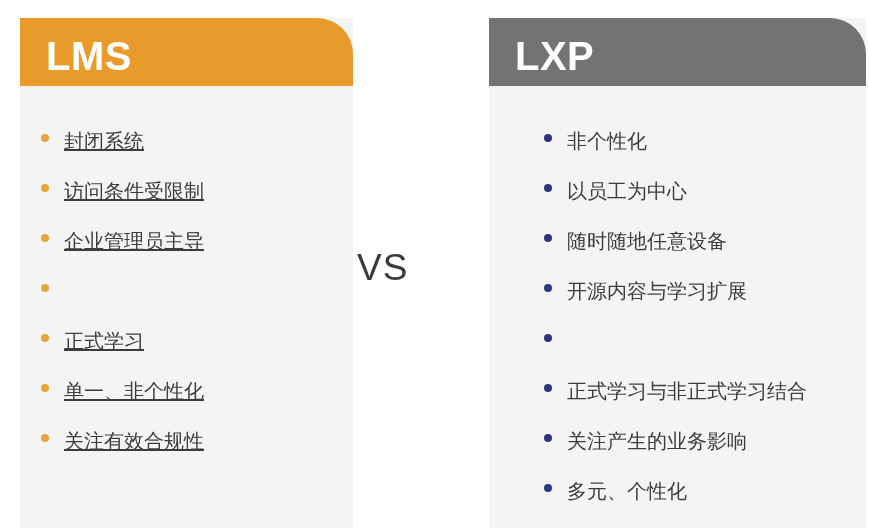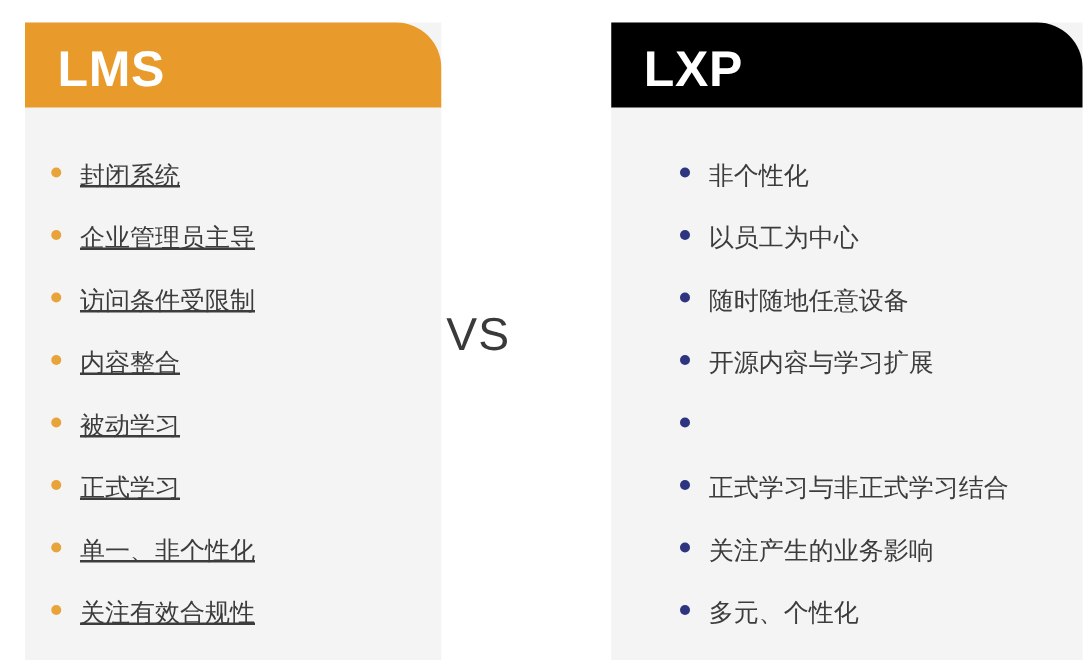--- a/index.html
+++ b/index.html
@@ -39,21 +39,21 @@
     font-weight:bold;
     color:#ffffff;
     letter-spacing:0.5px;
     line-height:52px;
   }
 
   #card-lms { left:12px; width:333px; }
   #card-lms .card-header { background:#e89b2a; }
 
   #card-lxp { left:481px; width:377px; }
-  #card-lxp .card-header { background:#000000; }
+  #card-lxp .card-header { background:#737373; }
 
   
   .bullet-list {
     position:absolute;
     left:0;
     top:68px;
     width:100%;
     list-style:none;
     padding-top:26px;
   }
@@ -103,33 +103,28 @@
     <div class="card-header">
       <div class="card-title">LMS</div>
     </div>
     <ul class="bullet-list">
       <li class="bullet-item">
         <span class="bullet-dot"></span>
         <span class="bullet-text">封闭系统</span>
       </li>
       <li class="bullet-item">
         <span class="bullet-dot"></span>
+        <span class="bullet-text">访问条件受限制</span>
+      </li>
+      <li class="bullet-item">
+        <span class="bullet-dot"></span>
         <span class="bullet-text">企业管理员主导</span>
       </li>
       <li class="bullet-item">
         <span class="bullet-dot"></span>
-        <span class="bullet-text">访问条件受限制</span>
-      </li>
-      <li class="bullet-item">
-        <span class="bullet-dot"></span>
-        <span class="bullet-text">内容整合</span>
-      </li>
-      <li class="bullet-item">
-        <span class="bullet-dot"></span>
-        <span class="bullet-text">被动学习</span>
       </li>
       <li class="bullet-item">
         <span class="bullet-dot"></span>
         <span class="bullet-text">正式学习</span>
       </li>
       <li class="bullet-item">
         <span class="bullet-dot"></span>
         <span class="bullet-text">单一、非个性化</span>
       </li>
       <li class="bullet-item">

